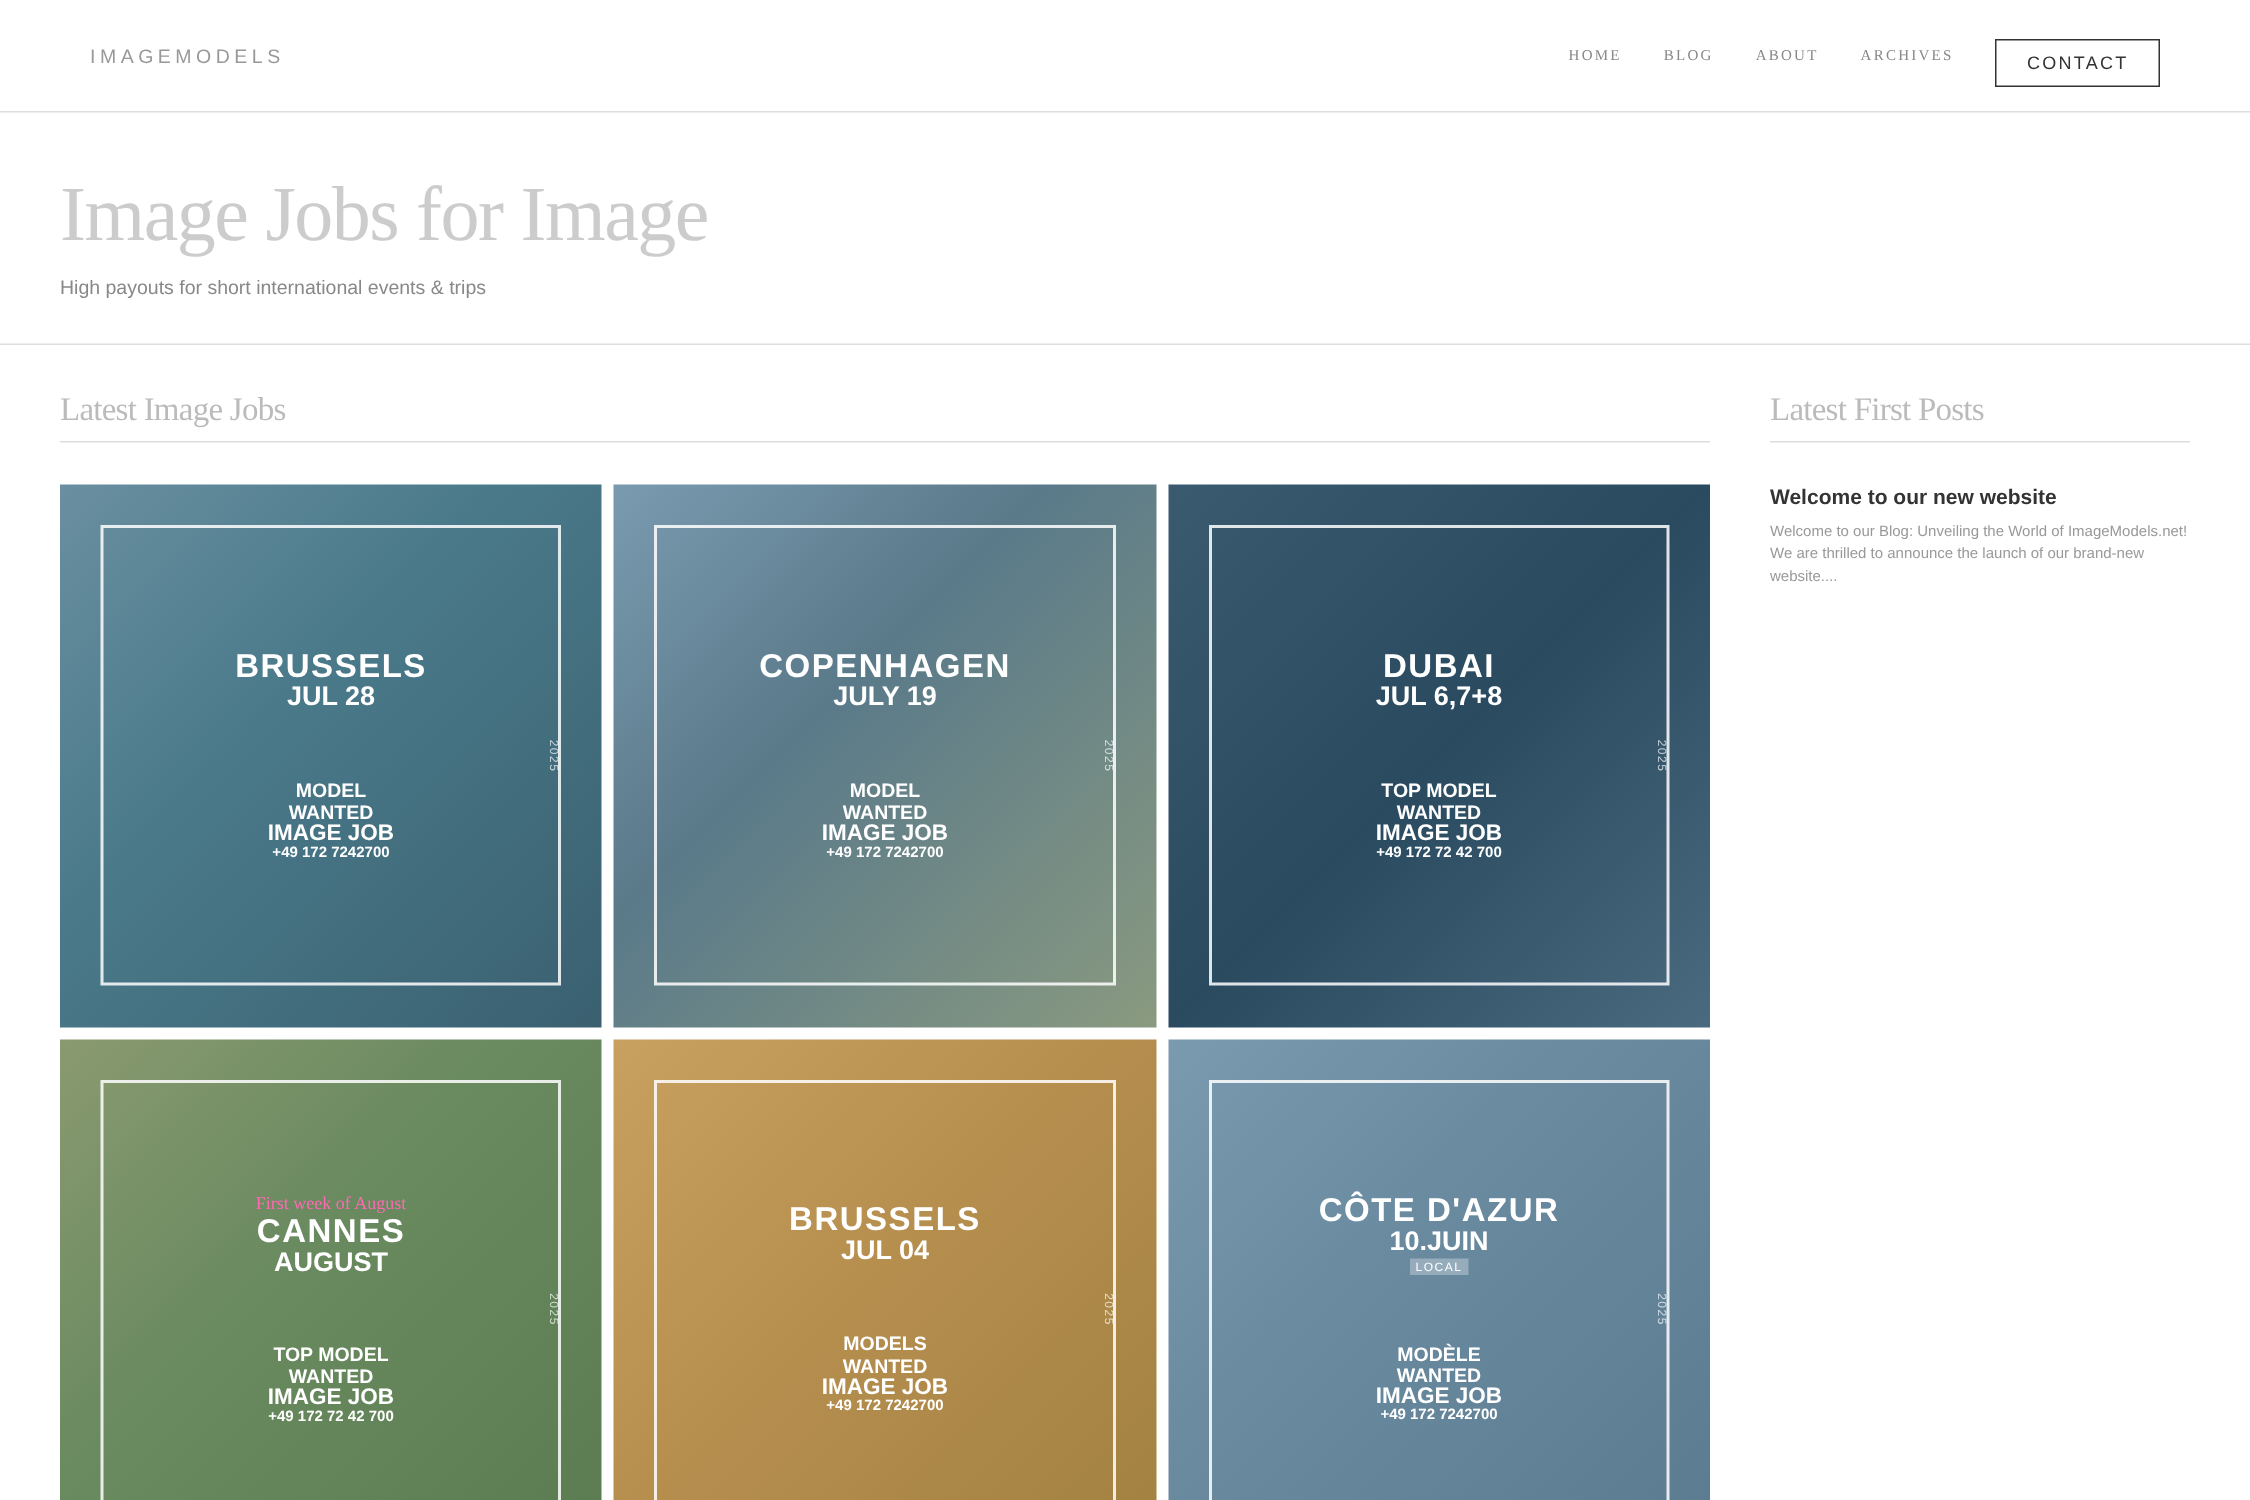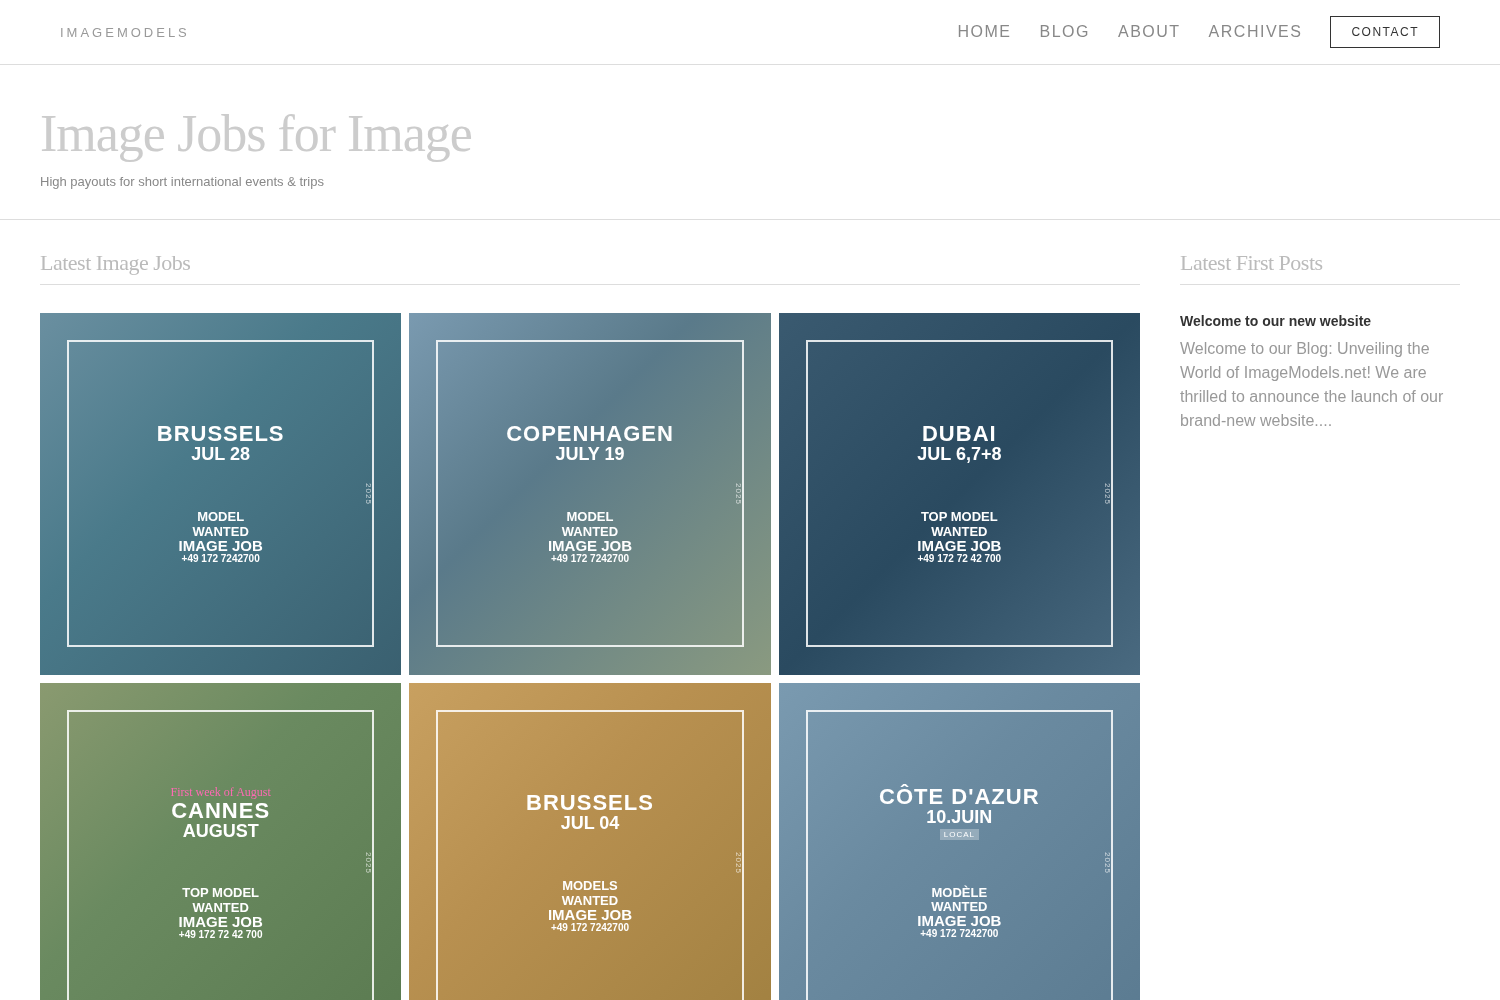--- a/index.html
+++ b/index.html
@@ -19,38 +19,39 @@
       text-transform: uppercase;
       color: #999;
       font-family: Arial, sans-serif;
     }
     .nav-links {
       display: flex;
       align-items: center;
       gap: 28px;
     }
     .nav-link {
-      font-size: 16px;
+      font-size: 10px;
       letter-spacing: 1.5px;
       text-transform: uppercase;
       color: #888;
       text-decoration: none;
-      font-family: Liberation Sans, sans-serif;
+      font-family: Liberation Serif, serif;
       cursor: pointer;
     }
     .nav-contact-btn {
       font-size: 12px;
       letter-spacing: 1.5px;
       text-transform: uppercase;
       color: #333;
       border: 1px solid #333;
       padding: 8px 20px;
       font-family: Arial, sans-serif;
       cursor: pointer;
       background: transparent;
+      margin-top: 10px;
     }
 
     
     .hero {
       padding: 40px 40px 30px 40px;
       border-bottom: 1px solid #ddd;
     }
     .hero-title {
       font-size: 52px;
       font-weight: 300;
@@ -202,21 +203,21 @@
     }
     .blog-post-title {
       font-size: 14px;
       font-weight: bold;
       color: #333;
       font-family: Arial, sans-serif;
       margin-bottom: 8px;
       cursor: pointer;
     }
     .blog-post-excerpt {
-      font-size: 16px;
+      font-size: 10px;
       color: #999;
       font-family: Arial, sans-serif;
       line-height: 1.5;
     }
 
     
     .bg-brussels1 { background: linear-gradient(135deg, #6a8fa0 0%, #4a7a8a 40%, #3a6070 100%); }
     .bg-copenhagen { background: linear-gradient(135deg, #7a9ab0 0%, #5a7a8a 40%, #8a9a80 100%); }
     .bg-dubai { background: linear-gradient(135deg, #3a5a70 0%, #2a4a60 50%, #4a6a80 100%); }
     .bg-cannes { background: linear-gradient(135deg, #8a9a70 0%, #6a8a60 40%, #5a7a50 100%); }

